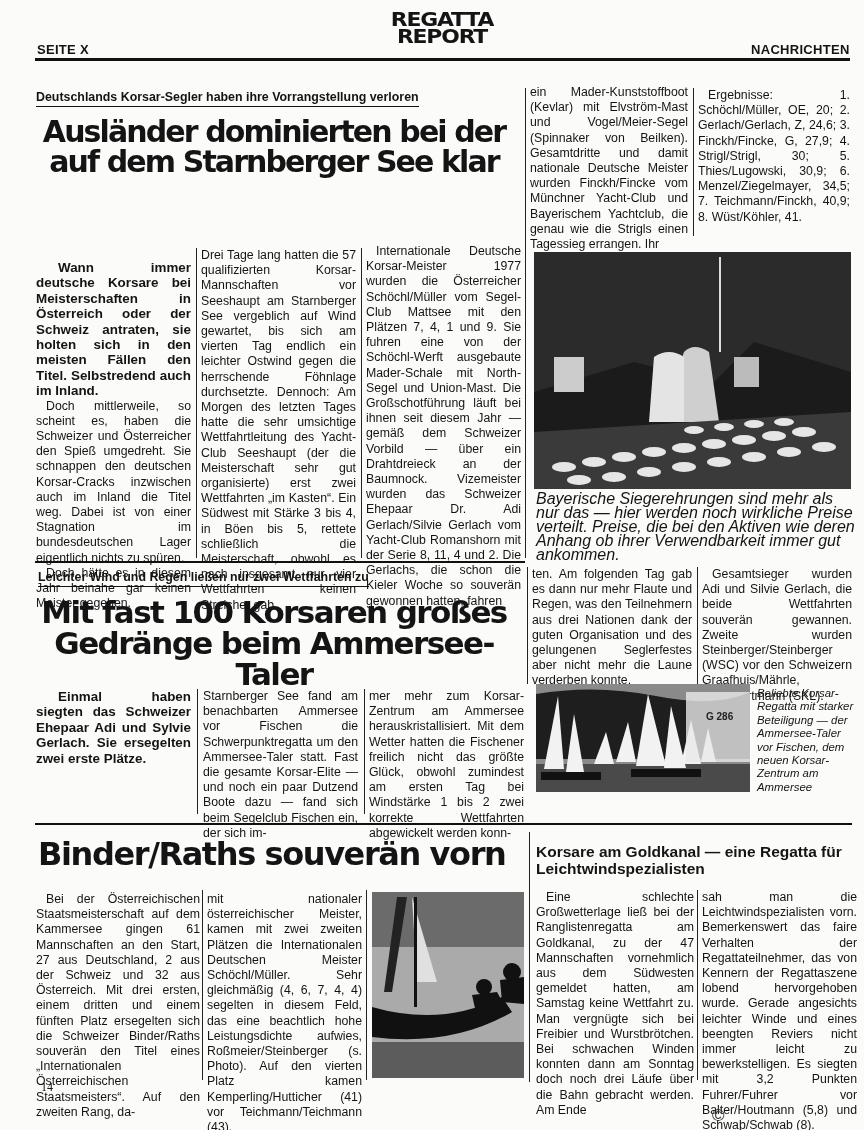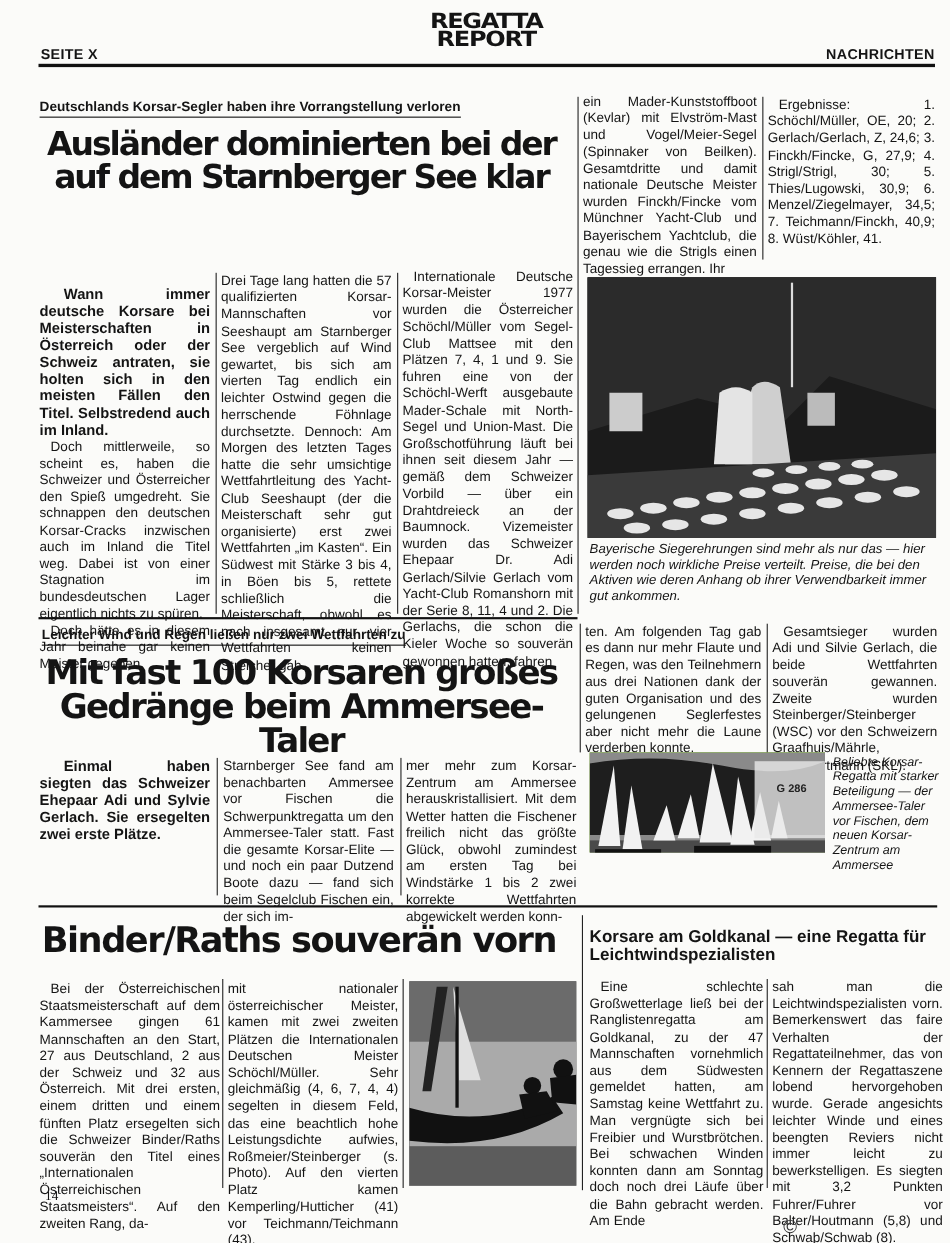--- a/index.html
+++ b/index.html
@@ -10,21 +10,21 @@
   .masthead-logo { font-family: "DejaVu Sans", sans-serif; font-weight: 900; font-size: 19px; line-height: 17px; text-align: center; letter-spacing: -1px; transform: scaleX(1.15); }
   .rule { background: #111; }
   .kicker { font-weight: bold; font-size: 12.4px; border-bottom: 1.5px solid #111; padding-bottom: 2px; white-space: nowrap; }
   .headline { font-family: "DejaVu Sans", sans-serif; font-weight: 900; text-align: center; letter-spacing: -1.6px; line-height: 1.0; transform-origin: left top; }
   .col { font-size: 12.3px; line-height: 15.2px; text-align: justify; hyphens: manual; }
   .col p { text-indent: 10px; }
   .col p.noindent { text-indent: 0; }
   .lead { font-weight: bold; font-size: 13.4px; line-height: 15.4px; text-align: justify; }
   .lead-indent { text-indent: 22px; }
   .vline { border-left: 1.2px solid #222; }
-  .caption { font-style: italic; font-size: 12px; line-height: 14px; }
+  .caption { font-style: italic; font-size: 16px; line-height: 14px; }
   .photo { background: #333; overflow: hidden; }
   .subhead { font-weight: bold; font-size: 15.5px; line-height: 17px; }
   .pageno { font-family: "Liberation Serif", serif; font-size: 12px; }
   .copyright { font-size: 17px; color: #333; }
 </style>
 </head>
 <body>
 
 <div class="abs masthead-left" style="left:37px; top:42px;">SEITE X</div>
 <div class="abs" style="left:384px; top:11px; width:116px;">
@@ -120,21 +120,21 @@
 </div>
 <div class="abs vline" style="left:527px; top:567px; height:117px;"></div>
 <div class="abs col" style="left:532px; top:567px; width:160px;">
   <p class="noindent">ten. Am folgenden Tag gab es dann nur mehr Flaute und Regen, was den Teilnehmern aus drei Nationen dank der guten Organisation und des gelungenen Seglerfestes aber nicht mehr die Laune verderben konnte.</p>
 </div>
 <div class="abs vline" style="left:697px; top:567px; height:117px;"></div>
 <div class="abs col" style="left:702px; top:567px; width:150px;">
   <p>Gesamtsieger wurden Adi und Silvie Gerlach, die beide Wettfahrten souverän gewannen. Zweite wurden Steinberger/Steinberger (WSC) vor den Schweizern Graafhuis/Mährle, Kraft/Hartmann (SKL).</p>
 </div>
 
-<div class="abs photo" style="left:536px; top:684px; width:214px; height:91px; background:#4d7c0f;">
+<div class="abs photo" style="left:536px; top:684px; width:214px; height:108px; background:#4d7c0f;">
   <svg width="214" height="127" viewBox="0 0 214 127">
     <rect x="0" y="0" width="214" height="127" fill="#8a8a8a"></rect>
     <path d="M0 10 Q60 0 120 12 T214 8 L214 75 L0 75 Z" fill="#1e1e1e"></path>
     <rect x="0" y="80" width="214" height="47" fill="#4a4a4a"></rect>
     <g fill="#f2f2f2">
       <path d="M8 85 L22 12 L28 85 Z"></path>
         <path d="M30 88 L38 30 L48 88 Z"></path>
       <path d="M58 80 L70 48 L78 80 Z"></path>
         <path d="M80 78 L92 38 L100 78 Z"></path>
       <path d="M100 82 L112 10 L130 82 Z"></path>

